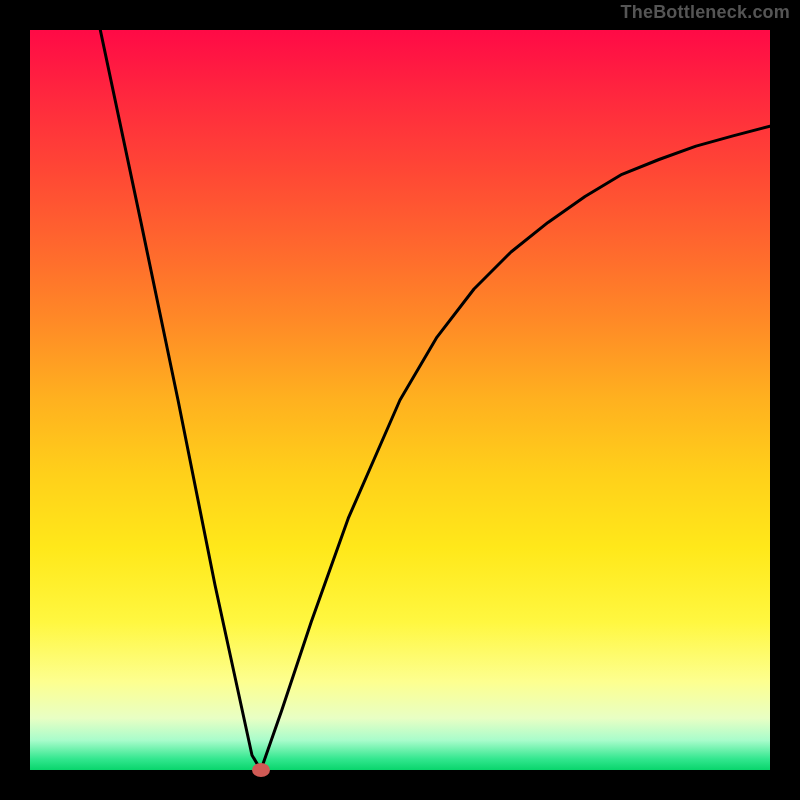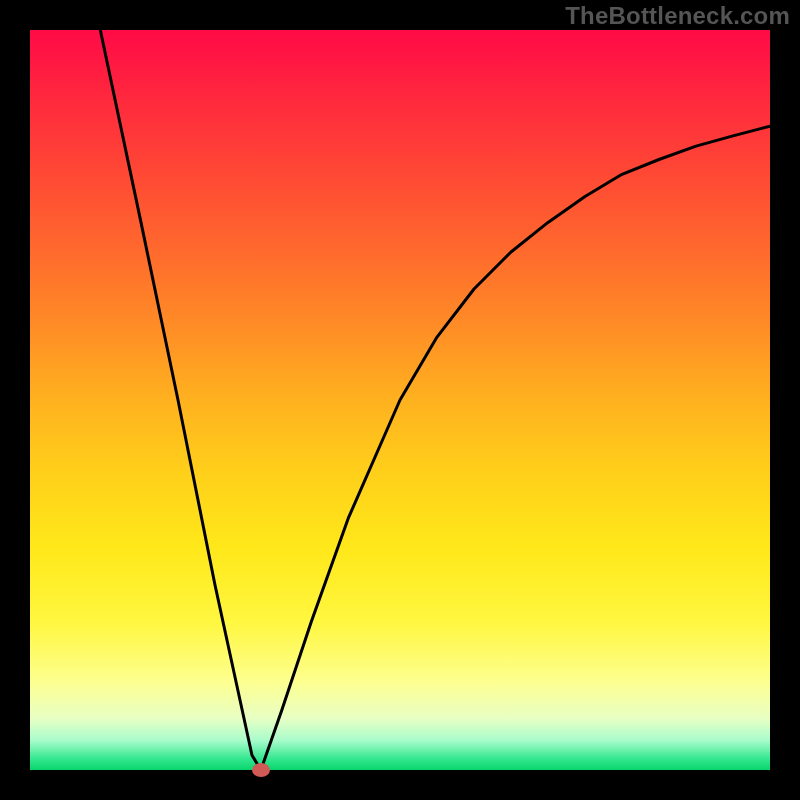--- a/index.html
+++ b/index.html
@@ -15,21 +15,21 @@
     position: relative;
     width: 800px;
     height: 800px;
     background: #000;
   }
   .attribution {
     position: absolute;
     top: 2px;
     right: 10px;
     color: #555;
-    font-size: 24px;
+    font-size: 18px;
     font-weight: 600;
     letter-spacing: 0.2px;
     z-index: 5;
   }
   .plot-area {
     position: absolute;
     left: 30px;
     top: 30px;
     width: 740px;
     height: 740px;

